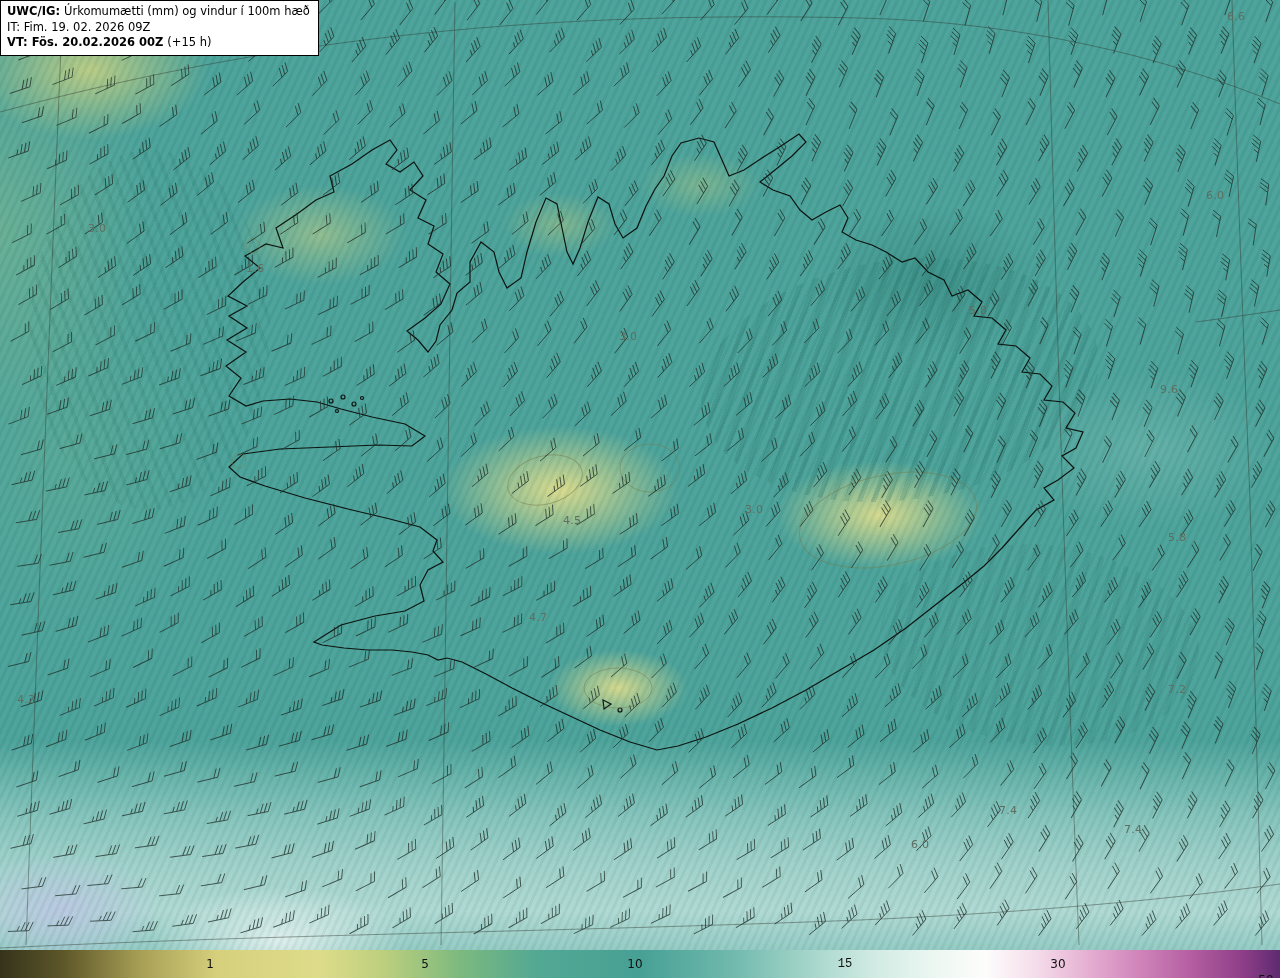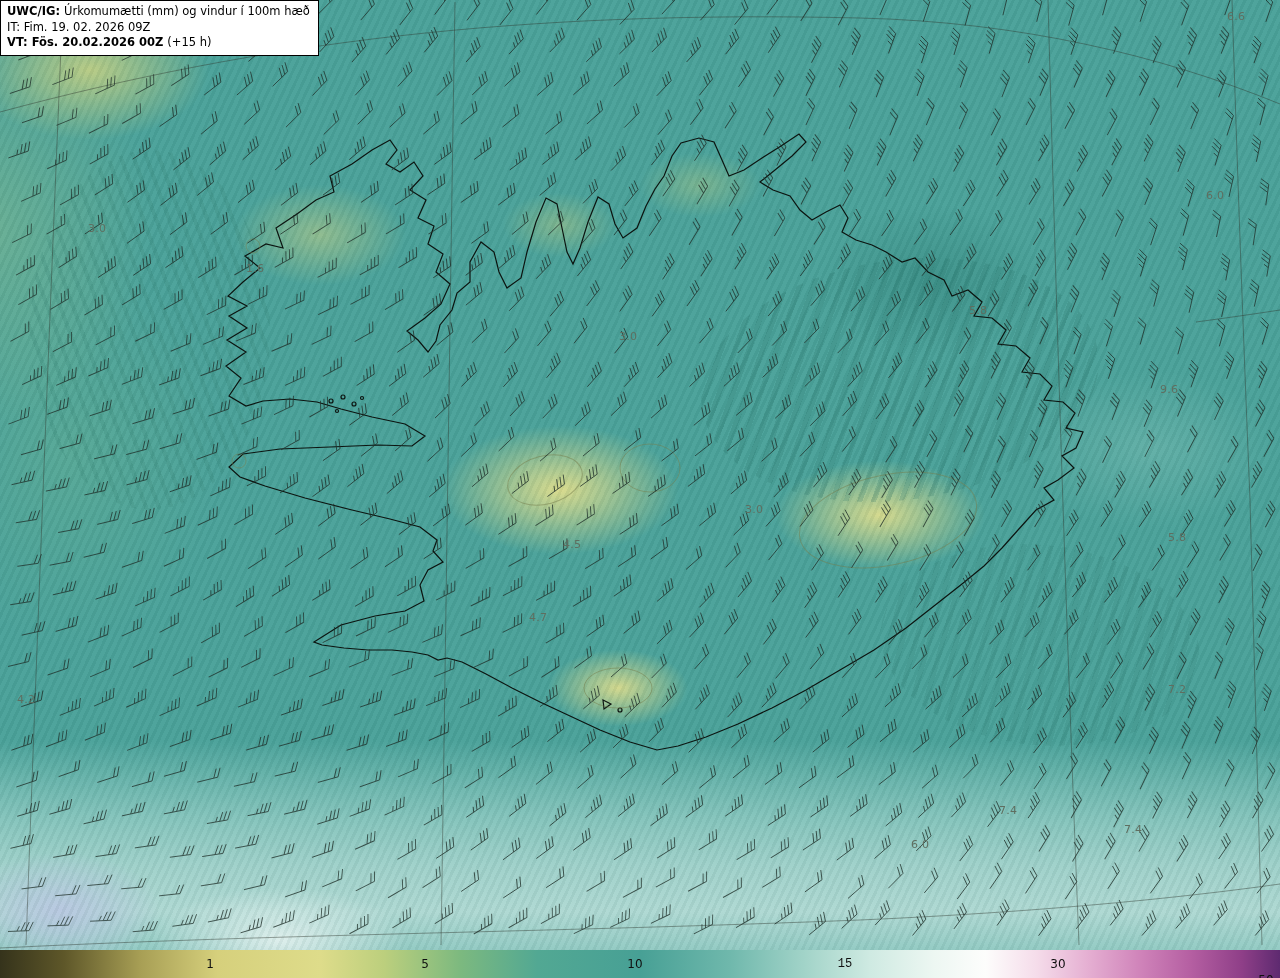--- a/index.html
+++ b/index.html
@@ -981,21 +981,21 @@
     </svg>
 
     <div class="labels" id="contour-labels" style="color: rgb(95, 110, 96);">
         <span style="left: 88px; top: 222px;">3.0</span>
         <span style="left: 246px; top: 240px; margin-top: 22px;">1.6</span>
         <span style="left: 1227px; top: 10px;">6.6</span>
         <span style="left: 1206px; top: 189px;">6.0</span>
         <span style="left: 969px; top: 304px;">5.8</span>
         <span style="left: 619px; top: 330px;">3.0</span>
         <span style="left: 1160px; top: 383px;">9.6</span>
-        <span style="left: 563px; top: 514px; margin-top: 24px;">4.5</span>
+        <span style="left: 563px; top: 514px;">4.5</span>
         <span style="left: 745px; top: 503px;">3.0</span>
         <span style="left: 1168px; top: 531px;">5.8</span>
         <span style="left: 529px; top: 611px;">4.7</span>
         <span style="left: 17px; top: 693px;">4.2</span>
         <span style="left: 1168px; top: 683px;">7.2</span>
         <span style="left: 999px; top: 804px;">7.4</span>
         <span style="left: 1124px; top: 823px;">7.4</span>
         <span style="left: 911px; top: 838px;">6.0</span>
       </div>
 

